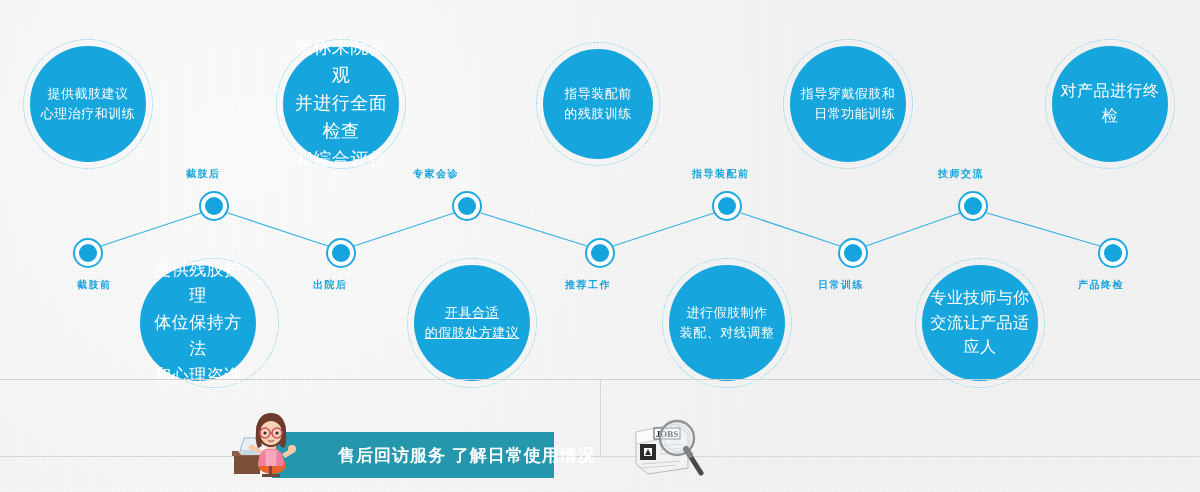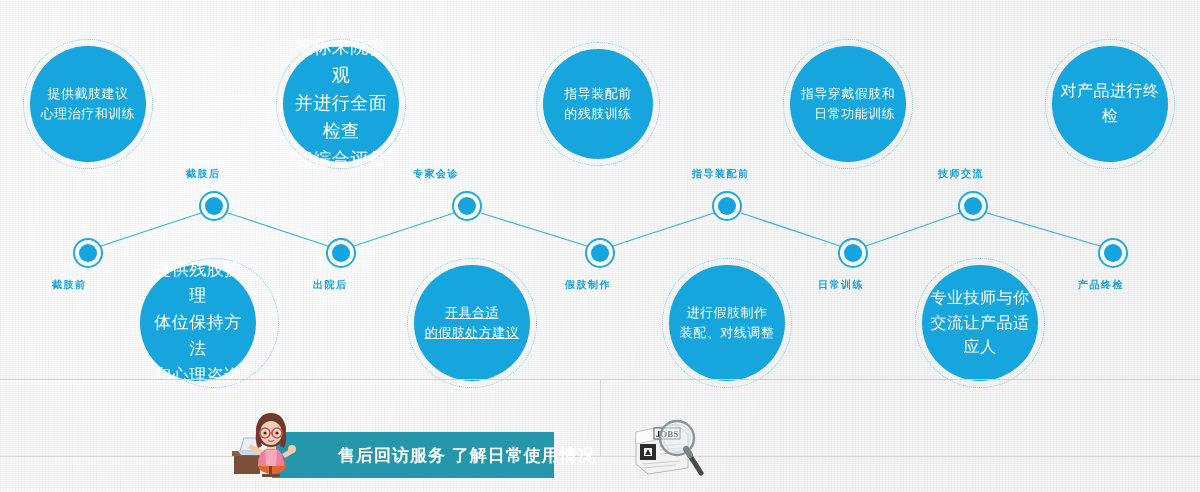--- a/index.html
+++ b/index.html
@@ -243,29 +243,29 @@
 交流让产品适应人</span>
         </div>
         <div class="bubble-ring" style="left: 1045px; top: -1px; width: 130px; height: 130px;"></div>
         <div class="bubble" style="left: 1052px; top: 6px; width: 116px; height: 116px; font-size: 16px; background: rgb(22, 165, 221);">
           <span class="bubble-text">对产品进行终检</span>
         </div>
       </div>
 
     <div id="node-host">
         <div class="node" style="left: 73px; top: 198px;"></div>
-        <div class="node-label" style="left: 52px; top: 238px;">截肢前</div>
+        <div class="node-label" style="left: 77px; top: 238px;">截肢前</div>
         <div class="node" style="left: 199px; top: 151px;"></div>
         <div class="node-label" style="left: 186px; top: 127px;">截肢后</div>
         <div class="node" style="left: 326px; top: 198px;"></div>
         <div class="node-label" style="left: 313px; top: 238px;">出院后</div>
         <div class="node" style="left: 452px; top: 151px;"></div>
         <div class="node-label" style="left: 413px; top: 127px;">专家会诊</div>
         <div class="node" style="left: 585px; top: 198px;"></div>
-        <div class="node-label" style="left: 565px; top: 238px;">假肢制作</div>
+        <div class="node-label" style="left: 565px; top: 238px;">推荐工作</div>
         <div class="node" style="left: 712px; top: 151px;"></div>
         <div class="node-label" style="left: 692px; top: 127px;">指导装配前</div>
         <div class="node" style="left: 838px; top: 198px;"></div>
         <div class="node-label" style="left: 818px; top: 238px;">日常训练</div>
         <div class="node" style="left: 958px; top: 151px;"></div>
         <div class="node-label" style="left: 938px; top: 127px;">技师交流</div>
         <div class="node" style="left: 1098px; top: 198px;"></div>
         <div class="node-label" style="left: 1078px; top: 238px;">产品终检</div>
       </div>
 

